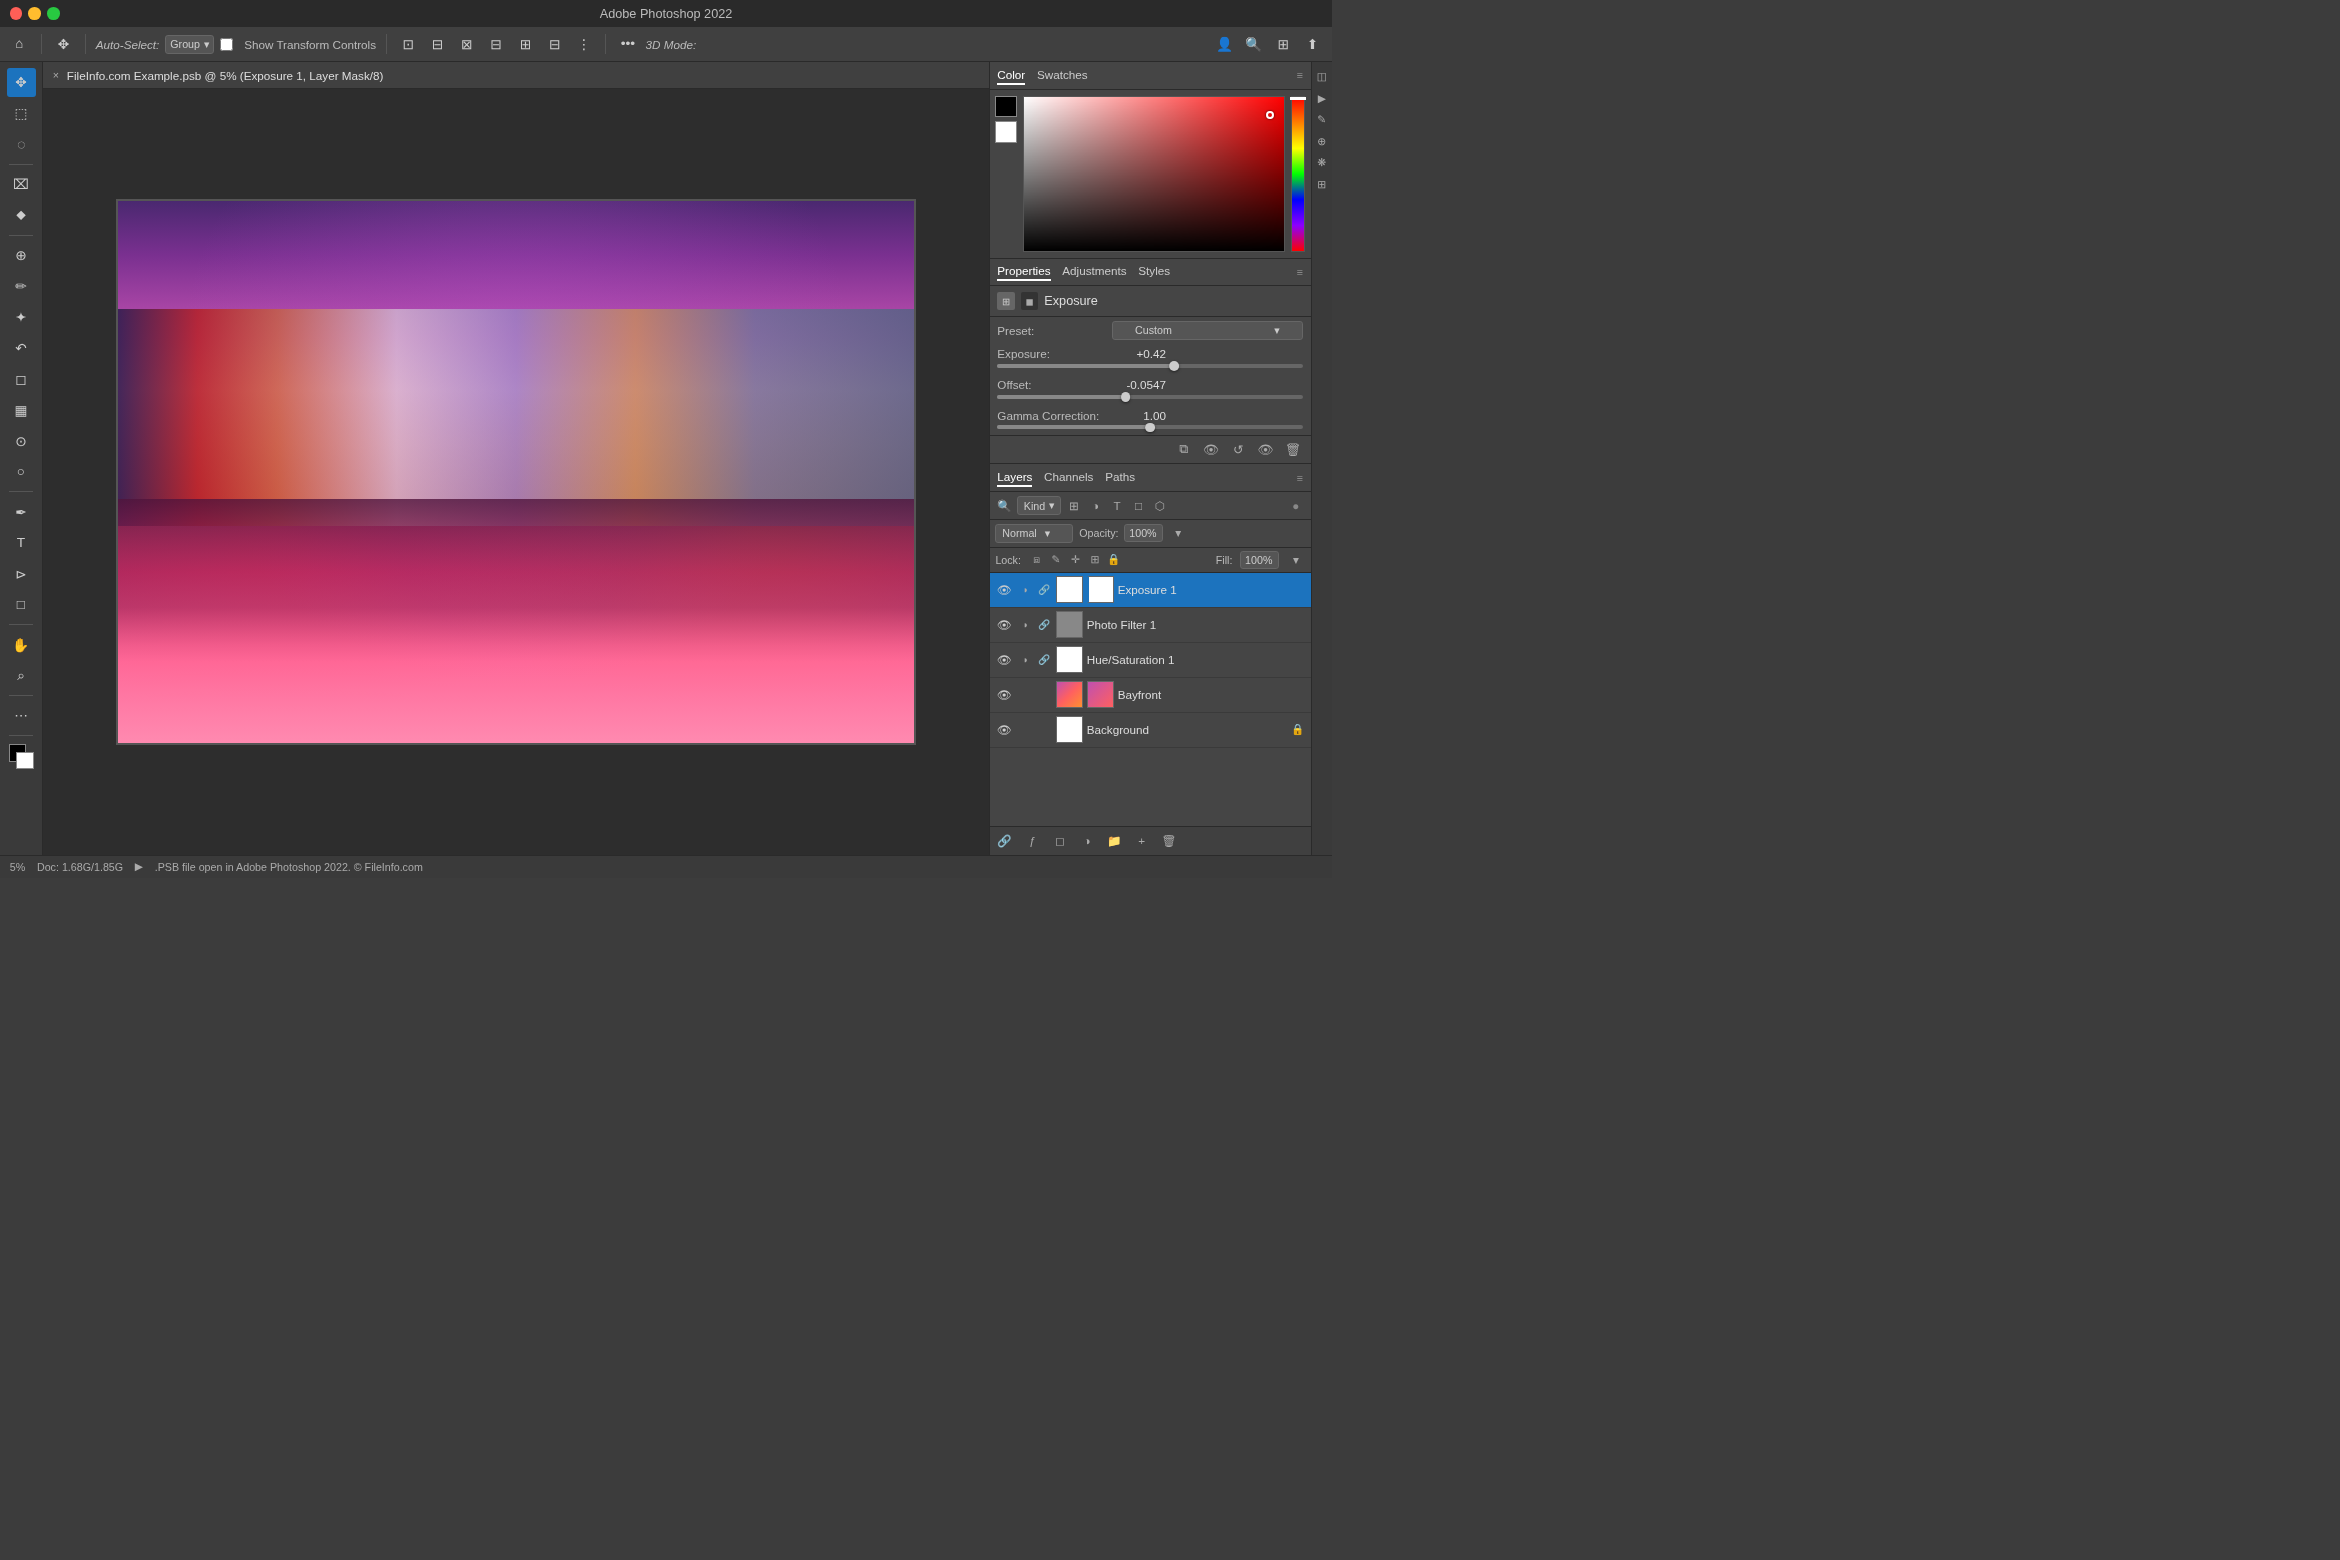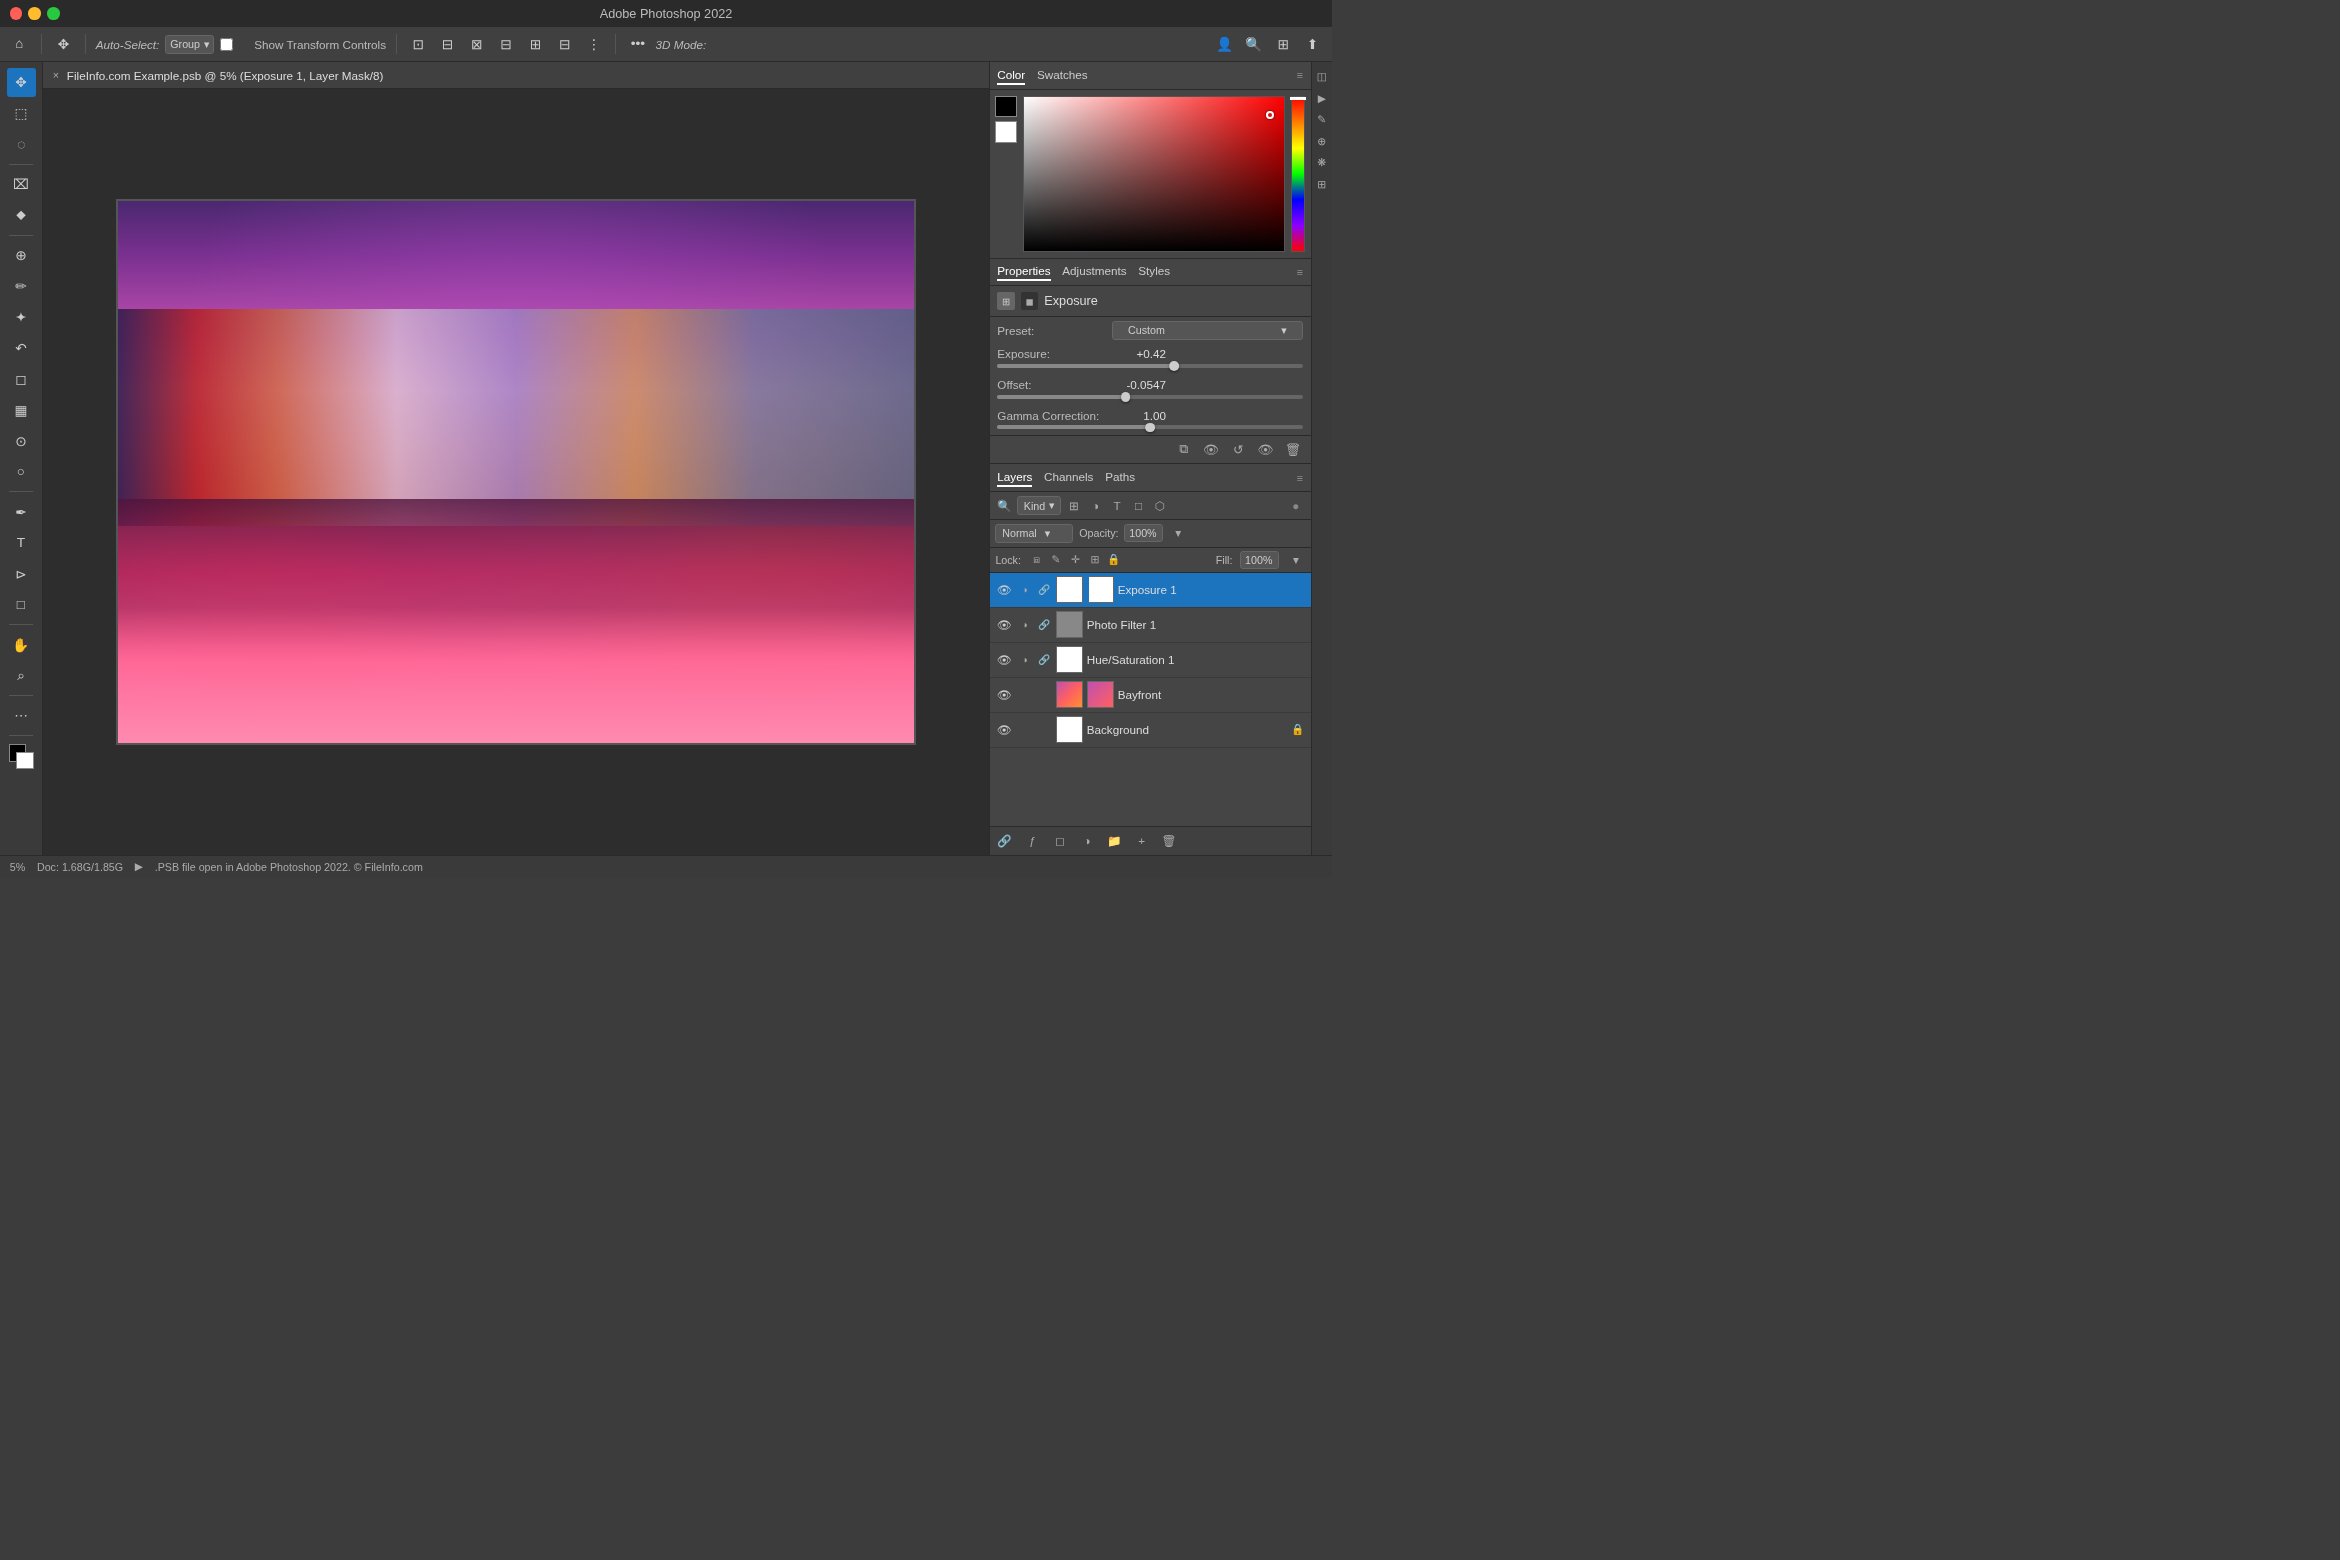--- a/index.html
+++ b/index.html
@@ -81,21 +81,21 @@
       padding: 2px 4px;
       border-radius: 2.9px;
       display: flex;
       align-items: center;
       gap: 3.9px;
       cursor: pointer;
     }
     .toolbar-checkbox-label {
       display: flex;
       align-items: center;
-      gap: 21px;
+      gap: 11px;
       color: #bbb;
       font-size: 11.7px;
       cursor: pointer;
     }
 
     
     #main-layout {
       display: flex;
       width: 100%;
       height: calc(878px - 27px - 35px - 23.4px);
@@ -390,21 +390,21 @@
       color: #bbb;
       font-size: 11.7px;
       flex-shrink: 0;
     }
     .prop-dropdown {
       flex: 1;
       background: #555;
       border: 1px solid #666;
       color: #ccc;
       font-size: 10.7px;
-      padding: 2px 15px;
+      padding: 2px 22px;
       border-radius: 2.9px;
       display: flex;
       align-items: flex-start;
       justify-content: space-between;
       cursor: pointer;
     }
     .prop-value {
       color: #ddd;
       font-size: 11.7px;
       text-align: right;

